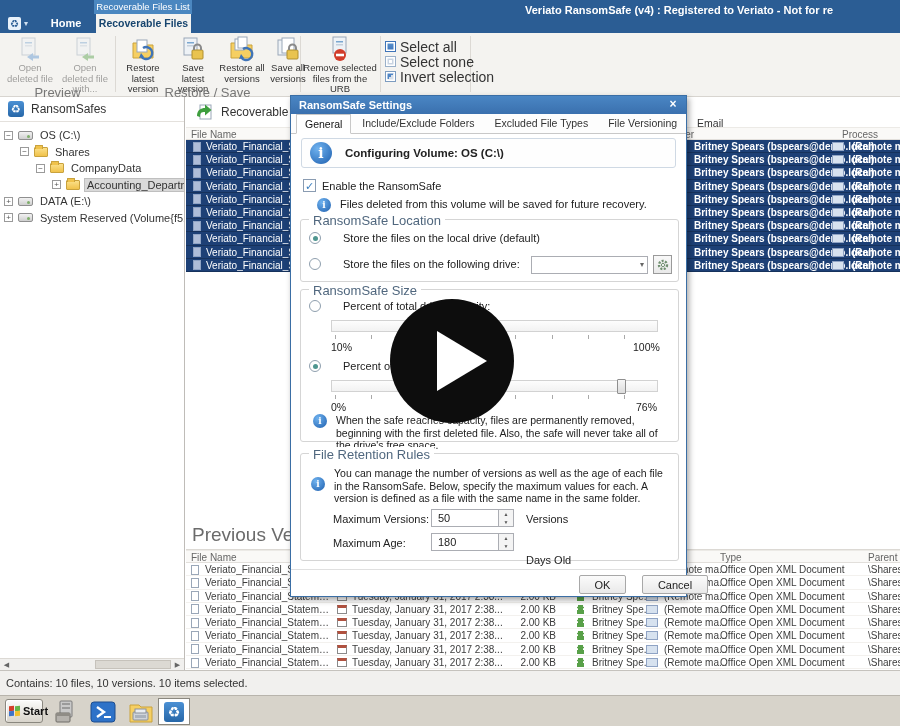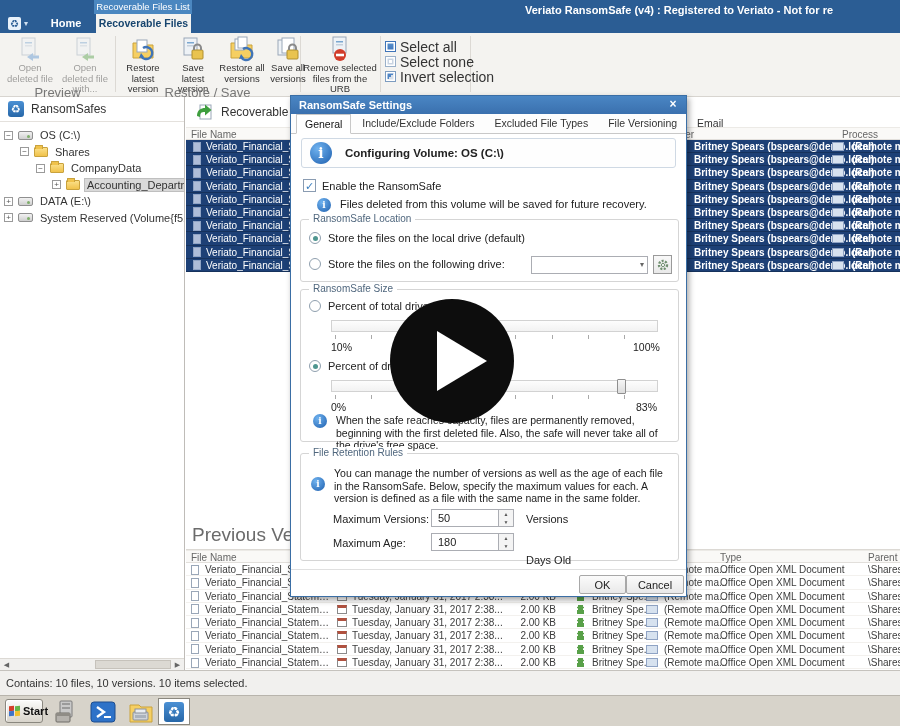--- a/index.html
+++ b/index.html
@@ -105,24 +105,24 @@
   .dtab.active{background:#fff;border:1px solid #c8c8c8;border-bottom:1px solid #fff;margin-bottom:-1px;color:#111;}
   .banner{position:absolute;left:10px;top:42px;width:375px;height:30px;border:1px solid #cfd9e4;border-radius:3px;background:#fefefe;display:flex;align-items:center;gap:13px;padding-left:8px;}
   .infoball{width:22px;height:22px;border-radius:50%;background:radial-gradient(circle at 35% 30%,#6fb2ef,#1e5fae);color:#fff;font-family:"DejaVu Serif",serif;font-size:14px;font-weight:bold;text-align:center;line-height:22px;flex:0 0 22px;}
   .infoball.small{width:14px;height:14px;font-size:9px;line-height:14px;flex:0 0 14px;}
   .bannertxt{font-size:11.5px;font-weight:bold;color:#222;}
   .cbrow{position:absolute;left:12px;top:83px;display:flex;align-items:center;gap:6px;}
   .cbox{width:13px;height:13px;border:1px solid #8a9cb2;background:#fff;color:#3a7ebf;font-size:11px;line-height:12px;text-align:center;}
   .dtext{font-size:11px;color:#222;}
   .inforow{position:absolute;display:flex;align-items:flex-start;gap:9px;}
   .grp{position:absolute;border:1px solid #d5d5d5;border-radius:3px;}
-  .legend{position:absolute;top:-7px;left:8px;background:#fff;padding:0 4px;font-size:10px;color:#50677e;}
+  .legend{position:absolute;top:-7px;left:8px;background:#fff;padding:0 4px;font-size:13px;color:#50677e;}
   .radio{width:12px;height:12px;border:1px solid #8f9fae;border-radius:50%;background:#fff;position:relative;flex:0 0 12px;}
   .radio.on::after{content:"";position:absolute;left:2.5px;top:2.5px;width:5px;height:5px;border-radius:50%;background:#4f9690;}
-  .radiorow{position:absolute;display:flex;align-items:center;gap:7px;}
+  .radiorow{position:absolute;display:flex;align-items:center;gap:22px;}
   .combo{position:absolute;width:117px;height:18px;border:1px solid #abadb3;background:#fff;}
   .combo .carr{position:absolute;right:3px;top:3px;font-size:8px;color:#666;}
   .gearbtn{position:absolute;width:19px;height:19px;border:1px solid #9a9a9a;background:linear-gradient(#f8f8f8,#e9e9e9);display:flex;align-items:center;justify-content:center;}
   .slider{position:absolute;height:12px;border:1px solid #d2d2d2;background:linear-gradient(#fdfdfd,#f2f2f2);}
   .sthumb{position:absolute;top:-2px;width:9px;height:15px;background:linear-gradient(#f6f6f6,#dcdcdc);border:1px solid #8f8f8f;border-radius:1px;}
   .ticks{position:absolute;height:4px;background:repeating-linear-gradient(90deg,#a9a9a9 0 1px,transparent 1px 36.1px);}
   .pctlbl{position:absolute;font-size:10.5px;color:#222;}
   .spinbox{position:absolute;width:68px;height:18px;border:1px solid #abadb3;background:#fff;font-size:11px;color:#222;padding-left:6px;font-family:"Liberation Sans",sans-serif;}
   .spinner{position:absolute;width:15px;height:18px;border:1px solid #abadb3;border-left:none;background:#f4f4f4;}
   .spinner i{position:absolute;left:0;width:14px;height:8px;font-size:5px;color:#555;text-align:center;line-height:9px;font-style:normal;}
@@ -595,21 +595,21 @@
       <span class="pctlbl" style="left:332px;top:51px;">100%</span>
       <div class="radiorow" style="left:8px;top:70px;">
         <span class="radio on"></span>
         <span class="dtext">Percent of drive free space:</span>
       </div>
       <div class="slider" style="left:30px;top:90px;width:327px;">
         <span class="sthumb" style="left:285px;"></span>
       </div>
       <div class="ticks" style="left:34px;top:105px;width:322px;"></div>
       <span class="pctlbl" style="left:30px;top:111px;">0%</span>
-      <span class="pctlbl" style="left:335px;top:111px;">83%</span>
+      <span class="pctlbl" style="left:335px;top:111px;">76%</span>
       <div class="inforow" style="left:12px;top:124px;width:358px;">
         <span class="infoball small">i</span>
         <span class="dtext" style="font-size:10.5px;line-height:12.5px;">When the safe reaches capacity, files are permanently removed, beginning with the first deleted file. Also, the safe will never take all of the drive's free space.</span>
       </div>
     </div>
 
     <div class="grp" style="left:9px;top:357px;width:379px;height:108px;">
       <span class="legend">File Retention Rules</span>
       <div class="inforow" style="left:10px;top:13px;width:360px;">
         <span class="infoball small" style="margin-top:10px;">i</span>
@@ -626,21 +626,21 @@
       <input class="spinbox" style="left: 130px; top: 79px;" value="180">
       <span class="spinner" style="left:198px;top:79px;">
           <i style="top:0;">▲</i>
           <i style="top:8px;">▼</i>
         </span>
       <span class="dtext abs" style="left:225px;top:83px;margin-top:17px;">Days Old</span>
     </div>
 
     <div class="dfootline"></div>
     <div class="dbtn" style="left:288px;width:47px;">OK</div>
-    <div class="dbtn" style="left:335px;width:58px;">Cancel</div>
+    <div class="dbtn" style="left:351px;width:66px;">Cancel</div>
   </div>
 
   <div class="abs playov">
     <span class="playtri"></span>
   </div>
 
   <div class="abs statusbar">Contains: 10 files, 10 versions. 10 items selected.</div>
 
   <div class="abs taskbar">
     <div class="startbtn">

